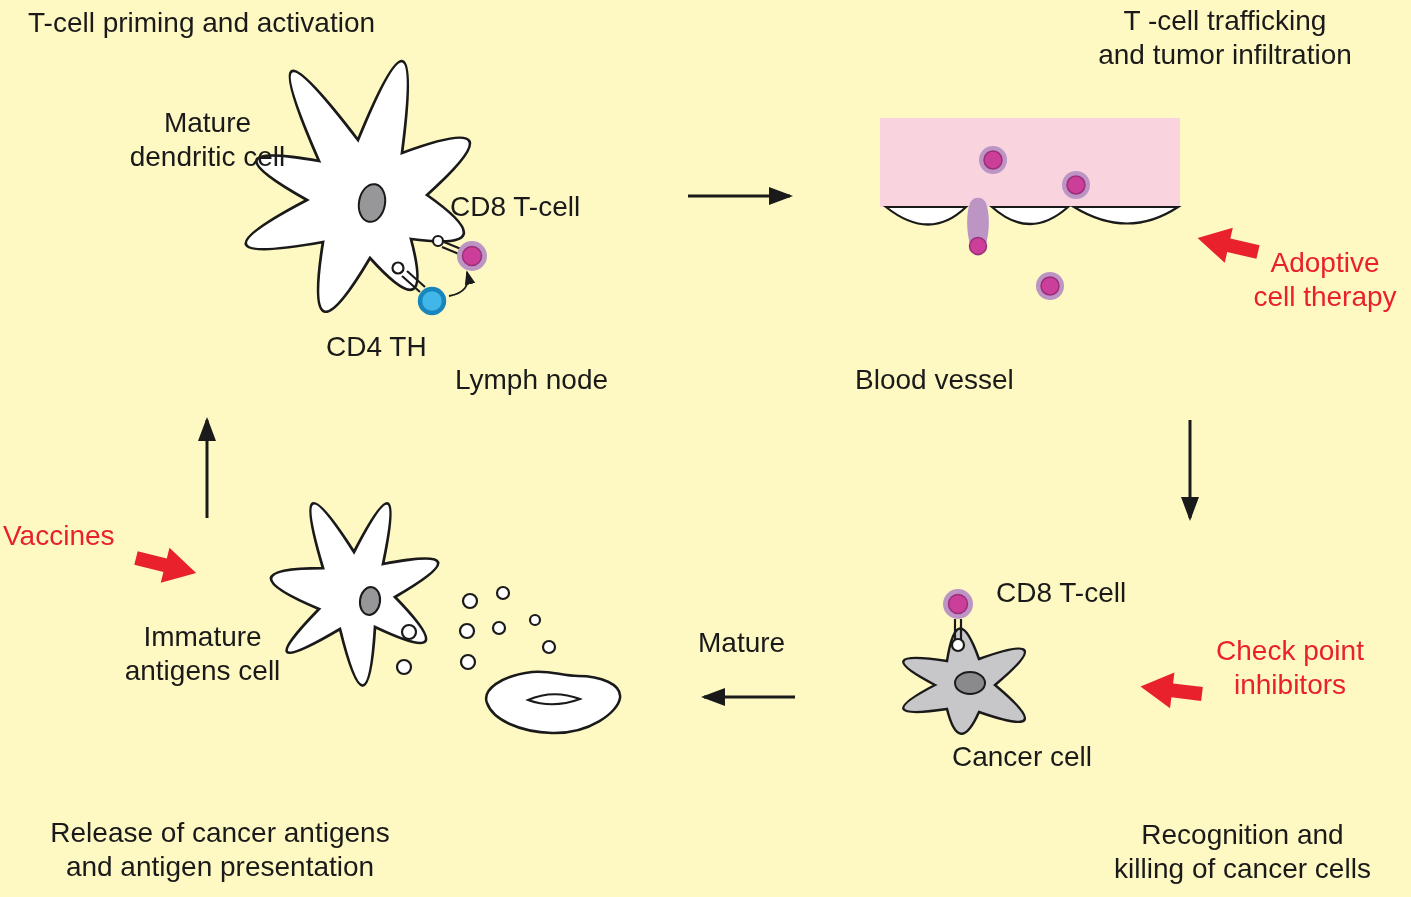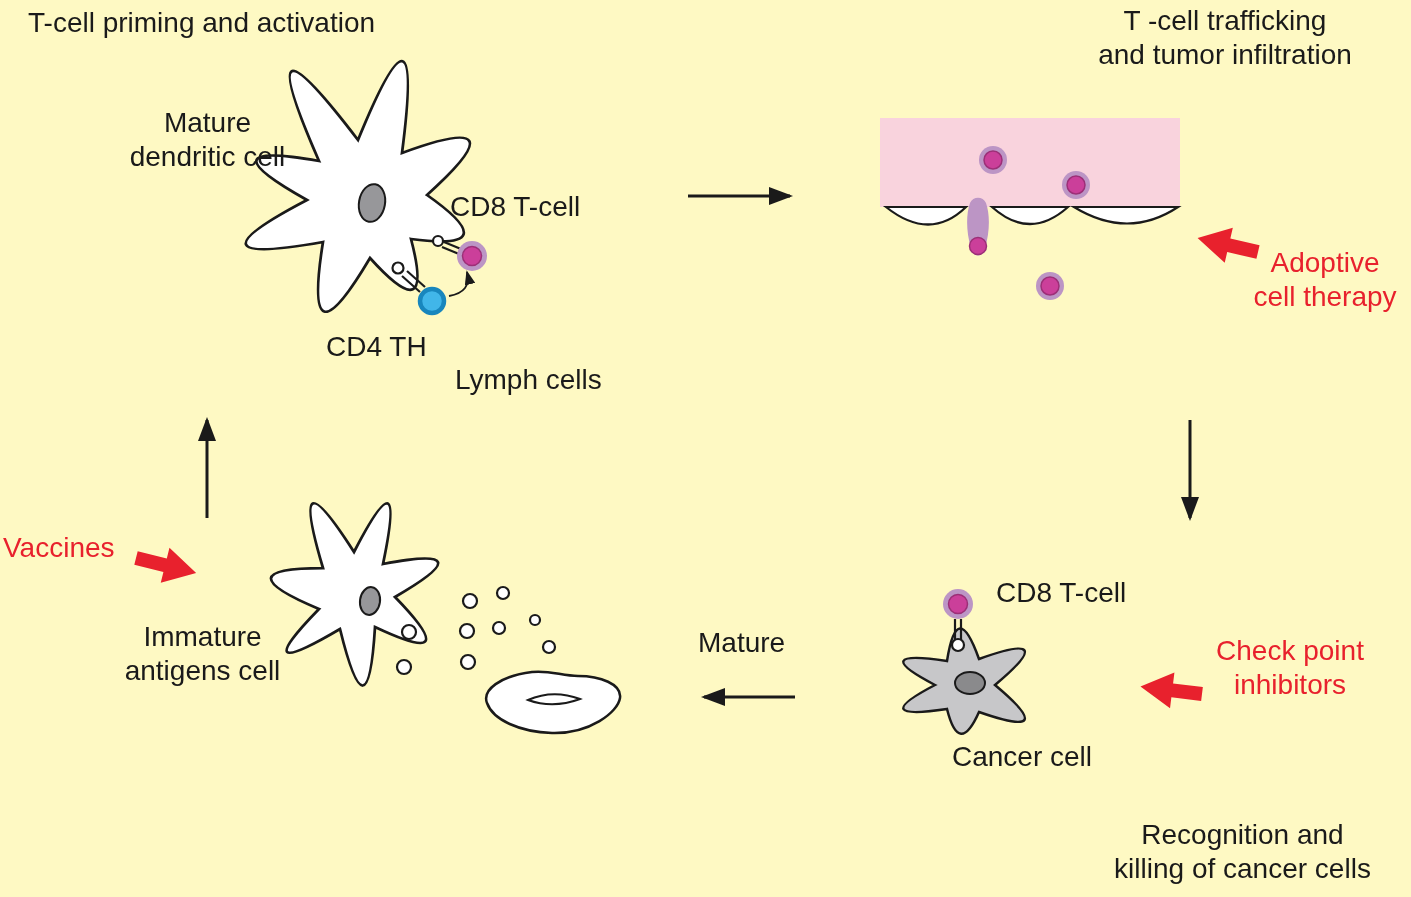--- a/index.html
+++ b/index.html
@@ -129,31 +129,34 @@
       <polygon points="0,-7 30,-7 30,-18 62,0 30,18 30,7 0,7" transform="translate(1258,252) rotate(193)"></polygon>
       <polygon points="0,-7 30,-7 30,-18 62,0 30,18 30,7 0,7" transform="translate(1202,694) rotate(187)"></polygon>
     </g>
   </svg>
 
   <div class="lbl" style="left:28px;top:6px">T-cell priming and activation</div>
   <div class="lbl center" style="left:1040px;top:4px;width:370px">T -cell trafficking
 and tumor infiltration</div>
   <div class="lbl center" style="left:1055px;top:818px;width:375px">Recognition and
 killing of cancer cells</div>
+  <div class="lbl center" style="left:0px;top:816px;width:440px">Release of cancer antigens
+and antigen presentation</div>
 
   <div class="lbl center" style="left:95px;top:106px;width:225px">Mature
 dendritic cell</div>
   <div class="lbl" style="left:450px;top:190px">CD8 T-cell</div>
   <div class="lbl" style="left:326px;top:330px">CD4 TH</div>
-  <div class="lbl" style="left:455px;top:363px">Lymph cells</div>
+  <div class="lbl" style="left:455px;top:363px">Lymph node</div>
+  <div class="lbl" style="left:855px;top:363px">Blood vessel</div>
   <div class="lbl" style="left:996px;top:576px">CD8 T-cell</div>
   <div class="lbl" style="left:952px;top:740px">Cancer cell</div>
   <div class="lbl" style="left:698px;top:626px">Mature</div>
   <div class="lbl center" style="left:95px;top:620px;width:215px">Immature
 antigens cell</div>
 
   <div class="lbl red center" style="left:1215px;top:246px;width:220px">Adoptive
 cell therapy</div>
-  <div class="lbl red" style="left:3px;top:531px">Vaccines</div>
+  <div class="lbl red" style="left:3px;top:519px">Vaccines</div>
   <div class="lbl red center" style="left:1180px;top:634px;width:220px">Check point
 inhibitors</div>
 
 </div>
 
 </body></html>

